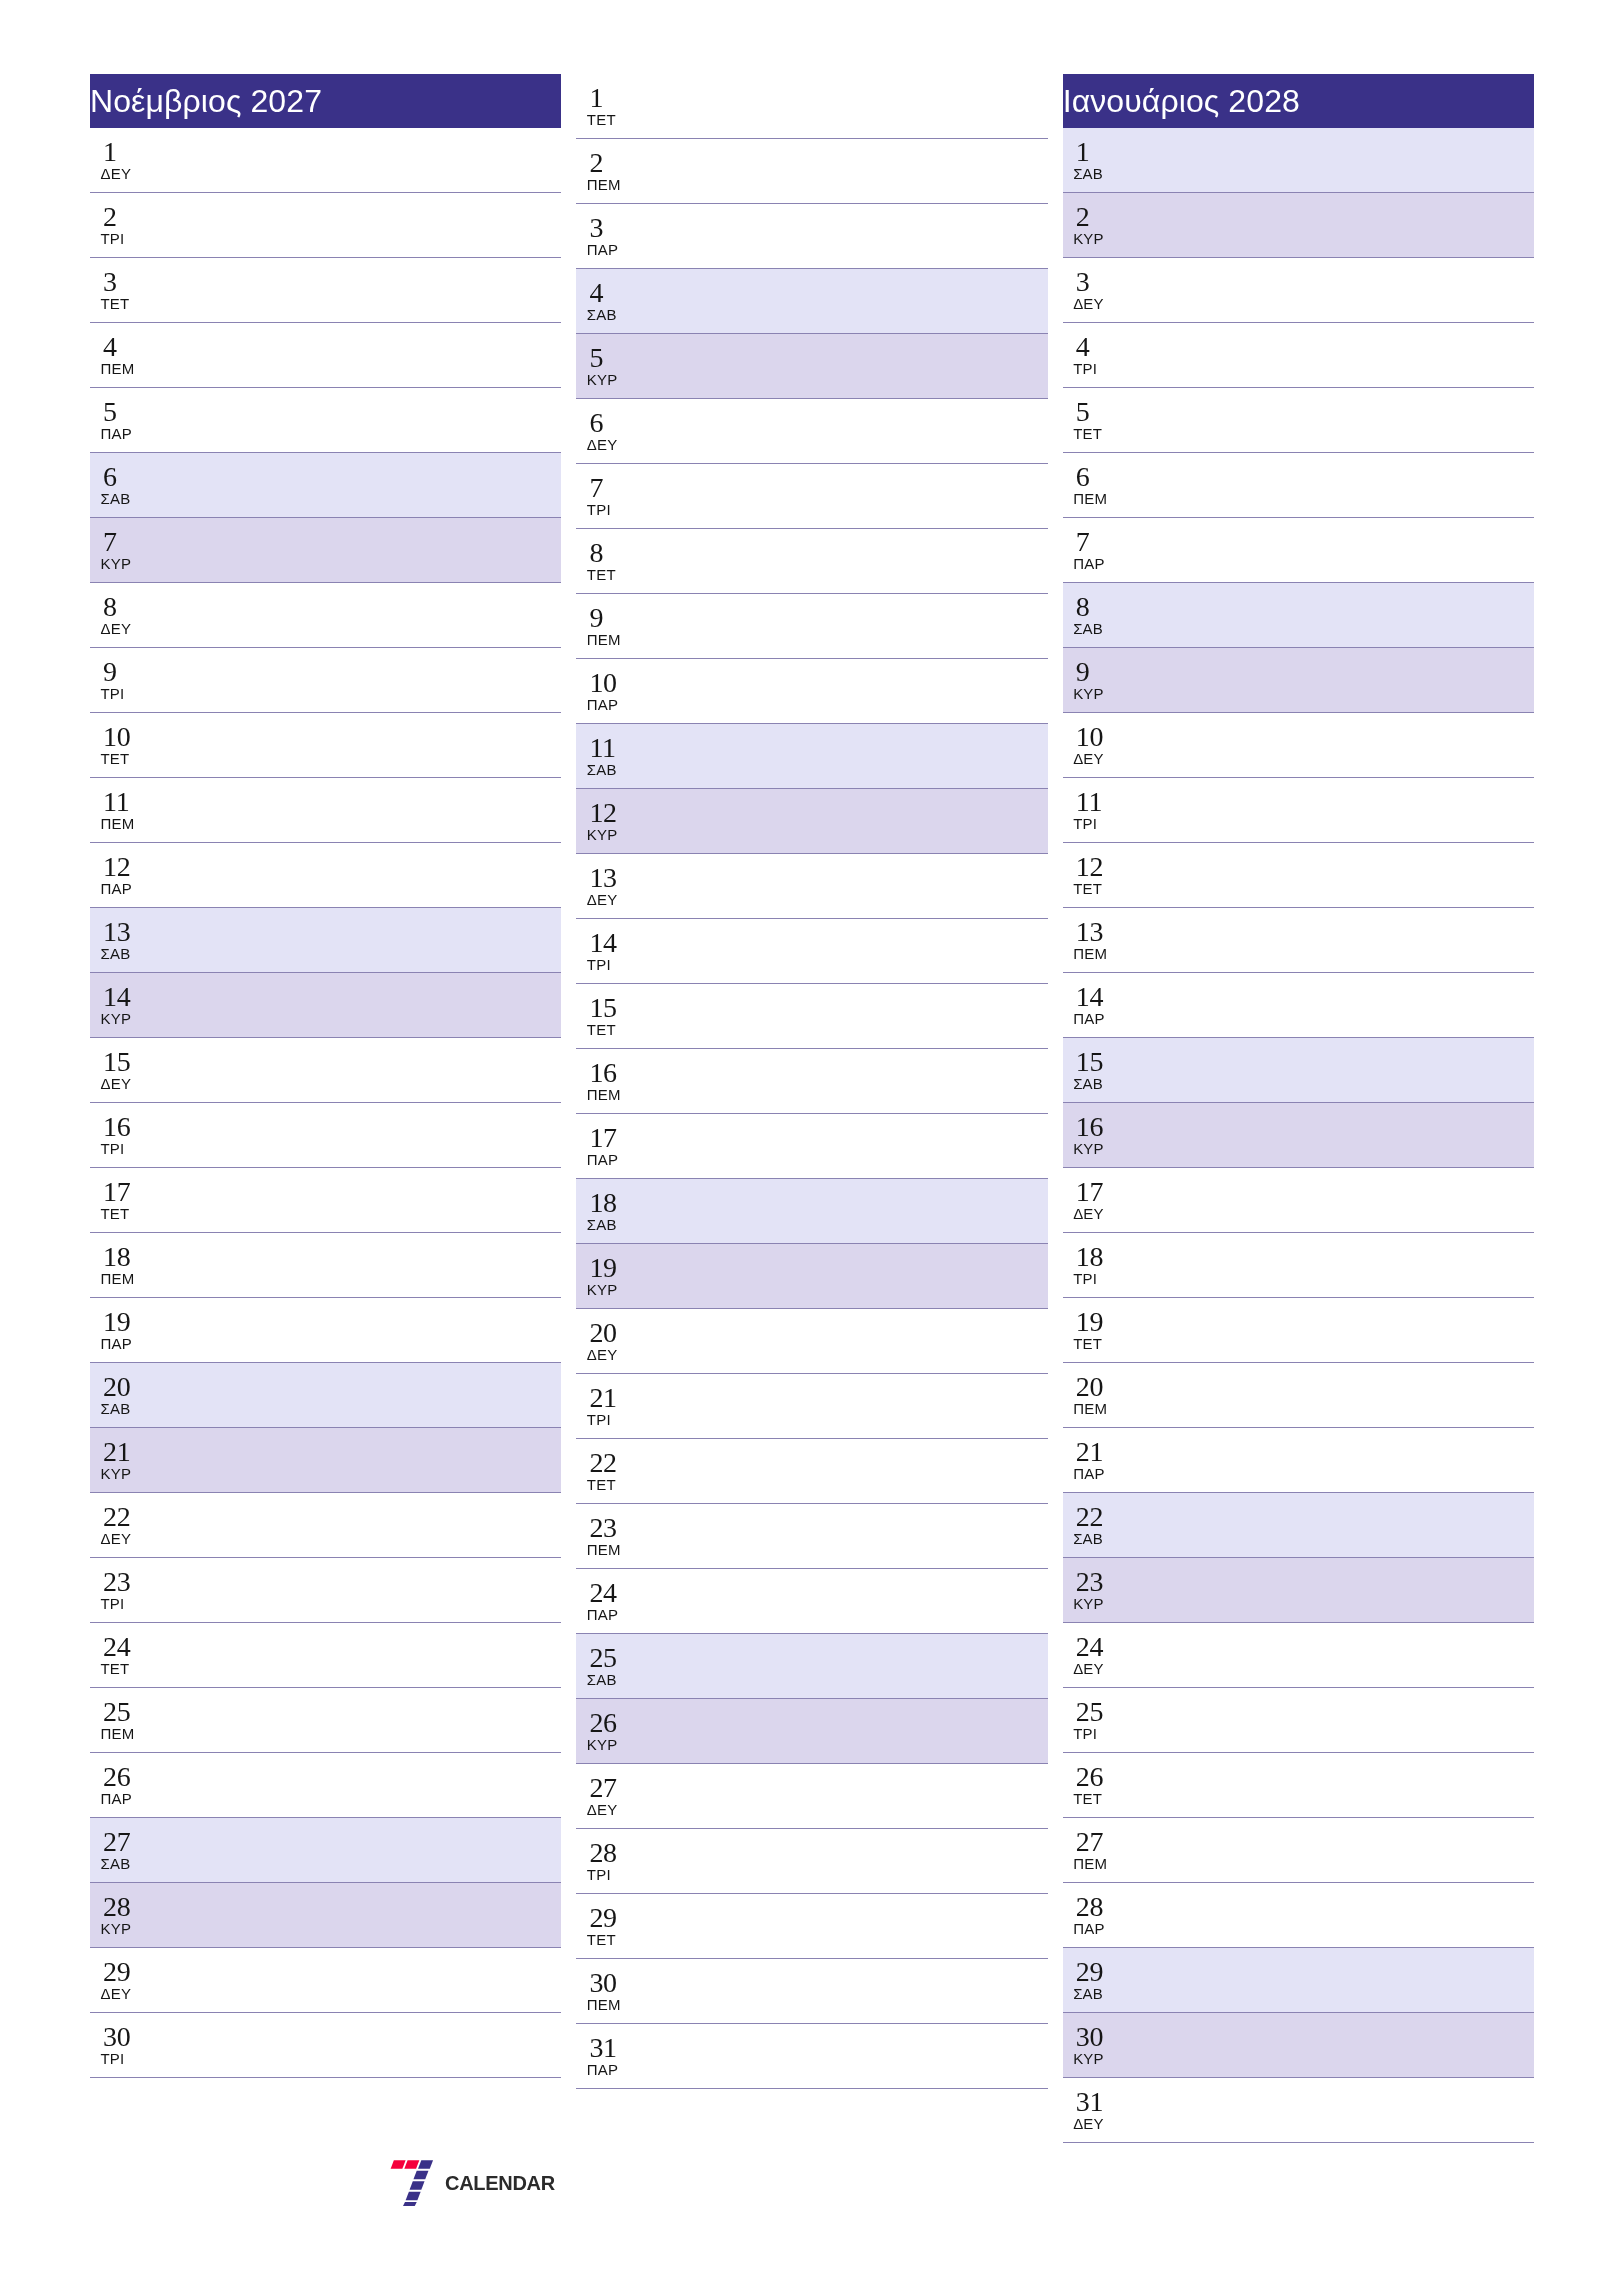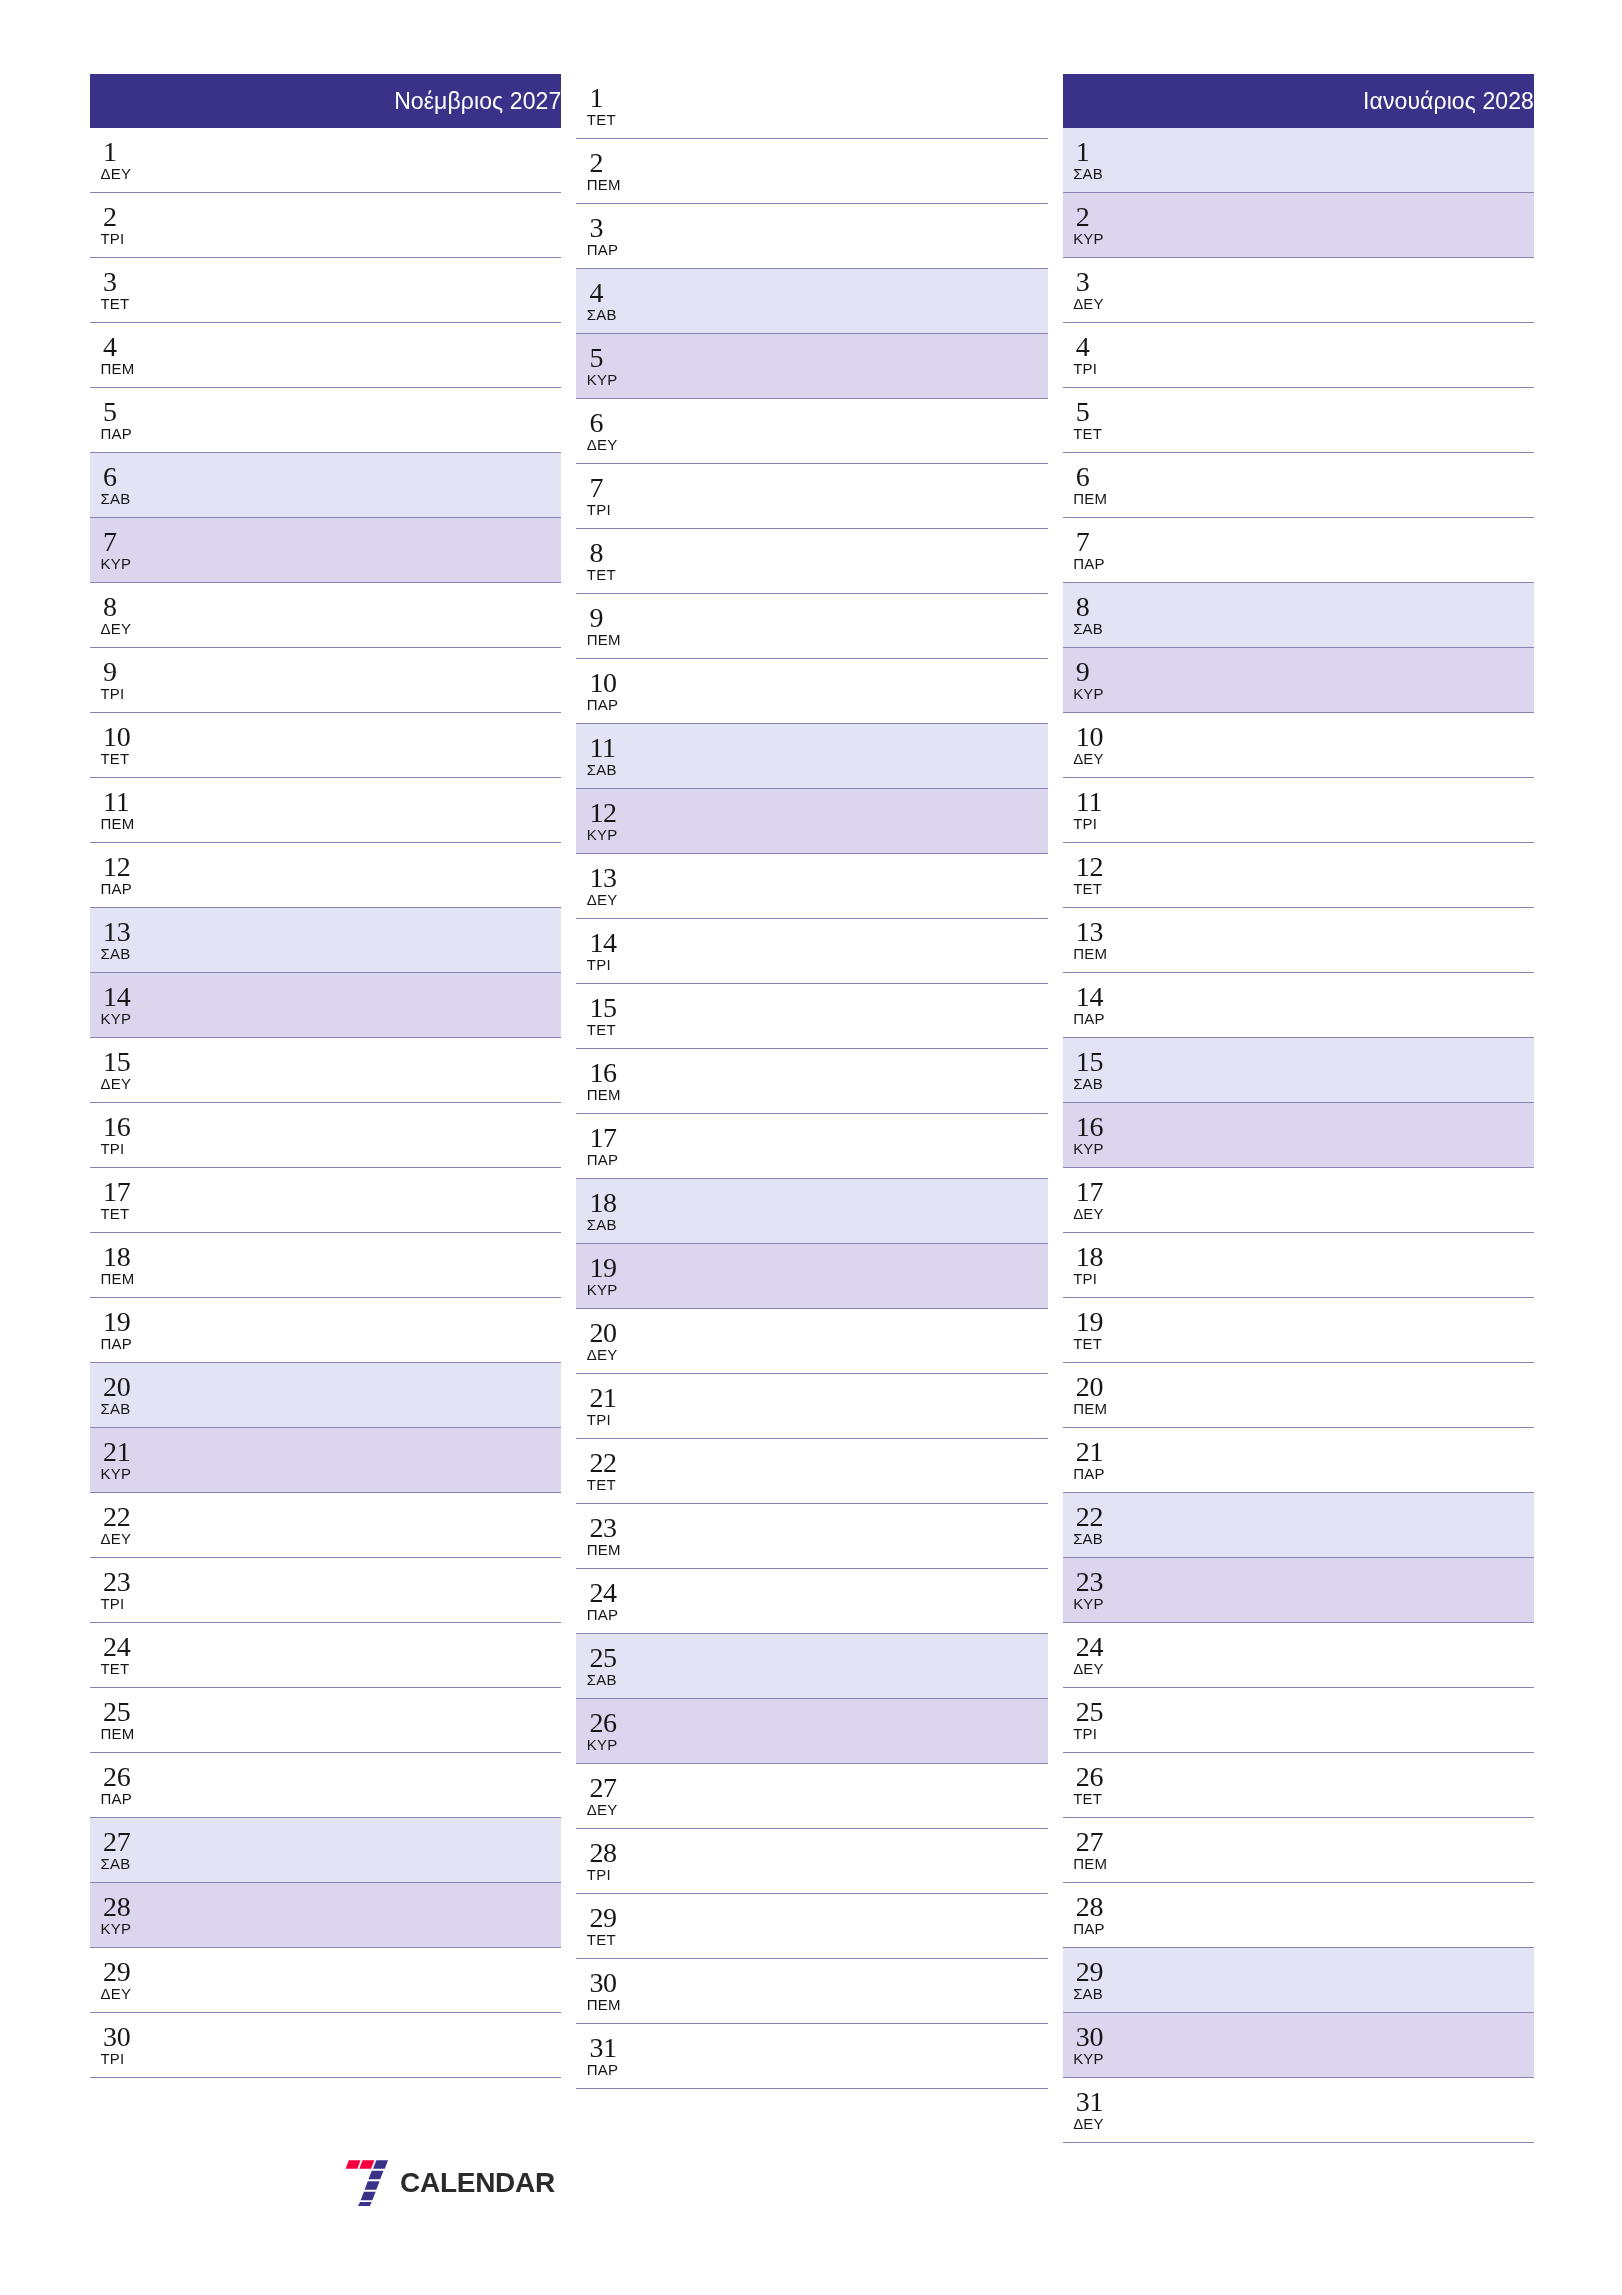--- a/index.html
+++ b/index.html
@@ -22,23 +22,23 @@
     display:flex;
     flex-direction:column;
     position:relative;
   }
   .month-header{
     height:54px;
     background:#3a3188;
     color:#ffffff;
     display:flex;
     align-items:center;
-    justify-content:flex-end;
+    justify-content:flex-start;
     font-family:"Liberation Sans", sans-serif;
-    font-size:23px;
+    font-size:32px;
     font-weight:400;
     letter-spacing:0.1px;
     line-height:1;
     box-sizing:border-box;
   }
   .days{
     display:flex;
     flex-direction:column;
     position:relative;
   }
@@ -88,21 +88,21 @@
     display:flex;
     align-items:center;
     gap:8.5px;
   }
   .logo-mark{
     width:51px;height:47px;display:block;
   }
   .logo-word{
     font-family:"Liberation Sans", sans-serif;
     font-weight:bold;
-    font-size:28px;
+    font-size:20px;
     letter-spacing:-0.3px;
     color:#2b2b2b;
     line-height:1;
   }
 </style>
 </head>
 <body>
 
 <div class="page">
 

